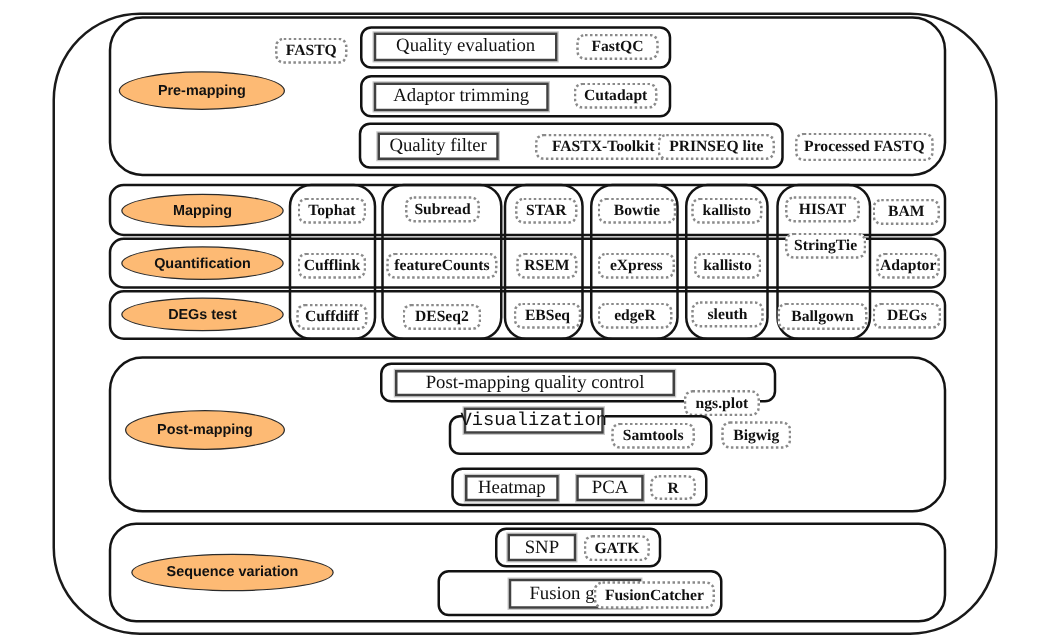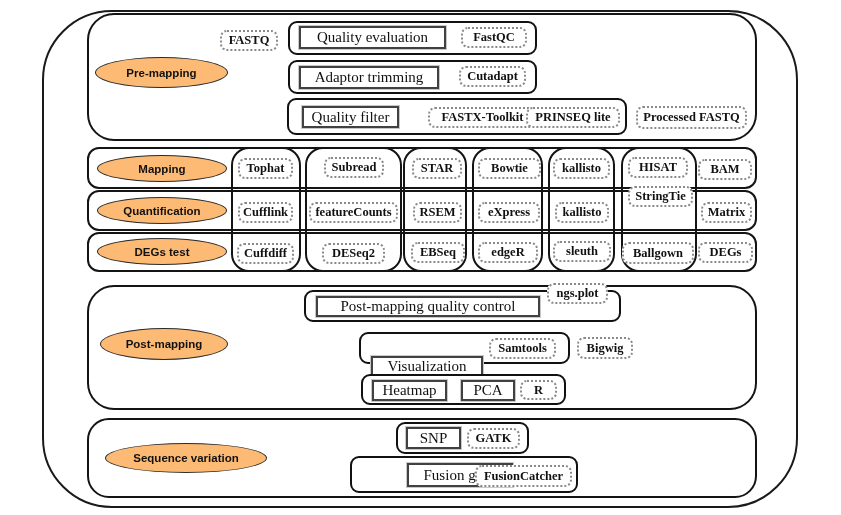--- a/index.html
+++ b/index.html
@@ -129,21 +129,21 @@
   <div class="abs tool" style="left:478px;top:202px;width:62px;height:21px;">
       <span>eXpress</span>
     </div>
   <div class="abs tool" style="left:555px;top:202px;width:54px;height:21px;">
       <span>kallisto</span>
     </div>
   <div class="abs tool" style="left:628px;top:186px;width:65px;height:21px;justify-content:center;">
       <span>StringTie</span>
     </div>
   <div class="abs tool" style="left:701px;top:202px;width:51px;height:21px;">
-      <span>Matrix</span>
+      <span>Adaptor</span>
     </div>
 
   <div class="abs tool" style="left:237px;top:243px;width:57px;height:21px;">
       <span>Cuffdiff</span>
     </div>
   <div class="abs tool" style="left:322px;top:243px;width:63px;height:21px;">
       <span>DESeq2</span>
     </div>
   <div class="abs tool" style="left:411px;top:242px;width:54px;height:21px;">
       <span>EBSeq</span>
@@ -163,26 +163,26 @@
 
   <div class="abs sec" style="left:87px;top:285px;width:670px;height:125px;border-radius:27px;"></div>
   <div class="abs ell" style="left:100px;top:328px;width:128px;height:32px;">
     <span>Post-mapping</span>
   </div>
 
   <div class="abs grp" style="left:304px;top:290px;width:317px;height:32px;"></div>
   <div class="abs pbox" style="left:316px;top:296px;width:224px;height:21px;">
     <span>Post-mapping quality control</span>
   </div>
-  <div class="abs tool" style="left:547px;top:283px;width:61px;height:21px;">
+  <div class="abs tool" style="left:547px;top:312px;width:61px;height:21px;">
     <span>ngs.plot</span>
   </div>
 
   <div class="abs grp" style="left:359px;top:332px;width:211px;height:32px;"></div>
-  <div class="abs pbox" style="left:371px;top:356px;width:112px;height:21px;">
+  <div class="abs pbox" style="left:371px;top:326px;width:112px;height:21px;font-family:Liberation Mono, monospace;">
     <span>Visualization</span>
   </div>
   <div class="abs tool" style="left:489px;top:338px;width:67px;height:21px;">
     <span>Samtools</span>
   </div>
   <div class="abs tool" style="left:577px;top:337px;width:56px;height:22px;">
     <span>Bigwig</span>
   </div>
 
   <div class="abs grp" style="left:361px;top:374px;width:205px;height:31px;"></div>

